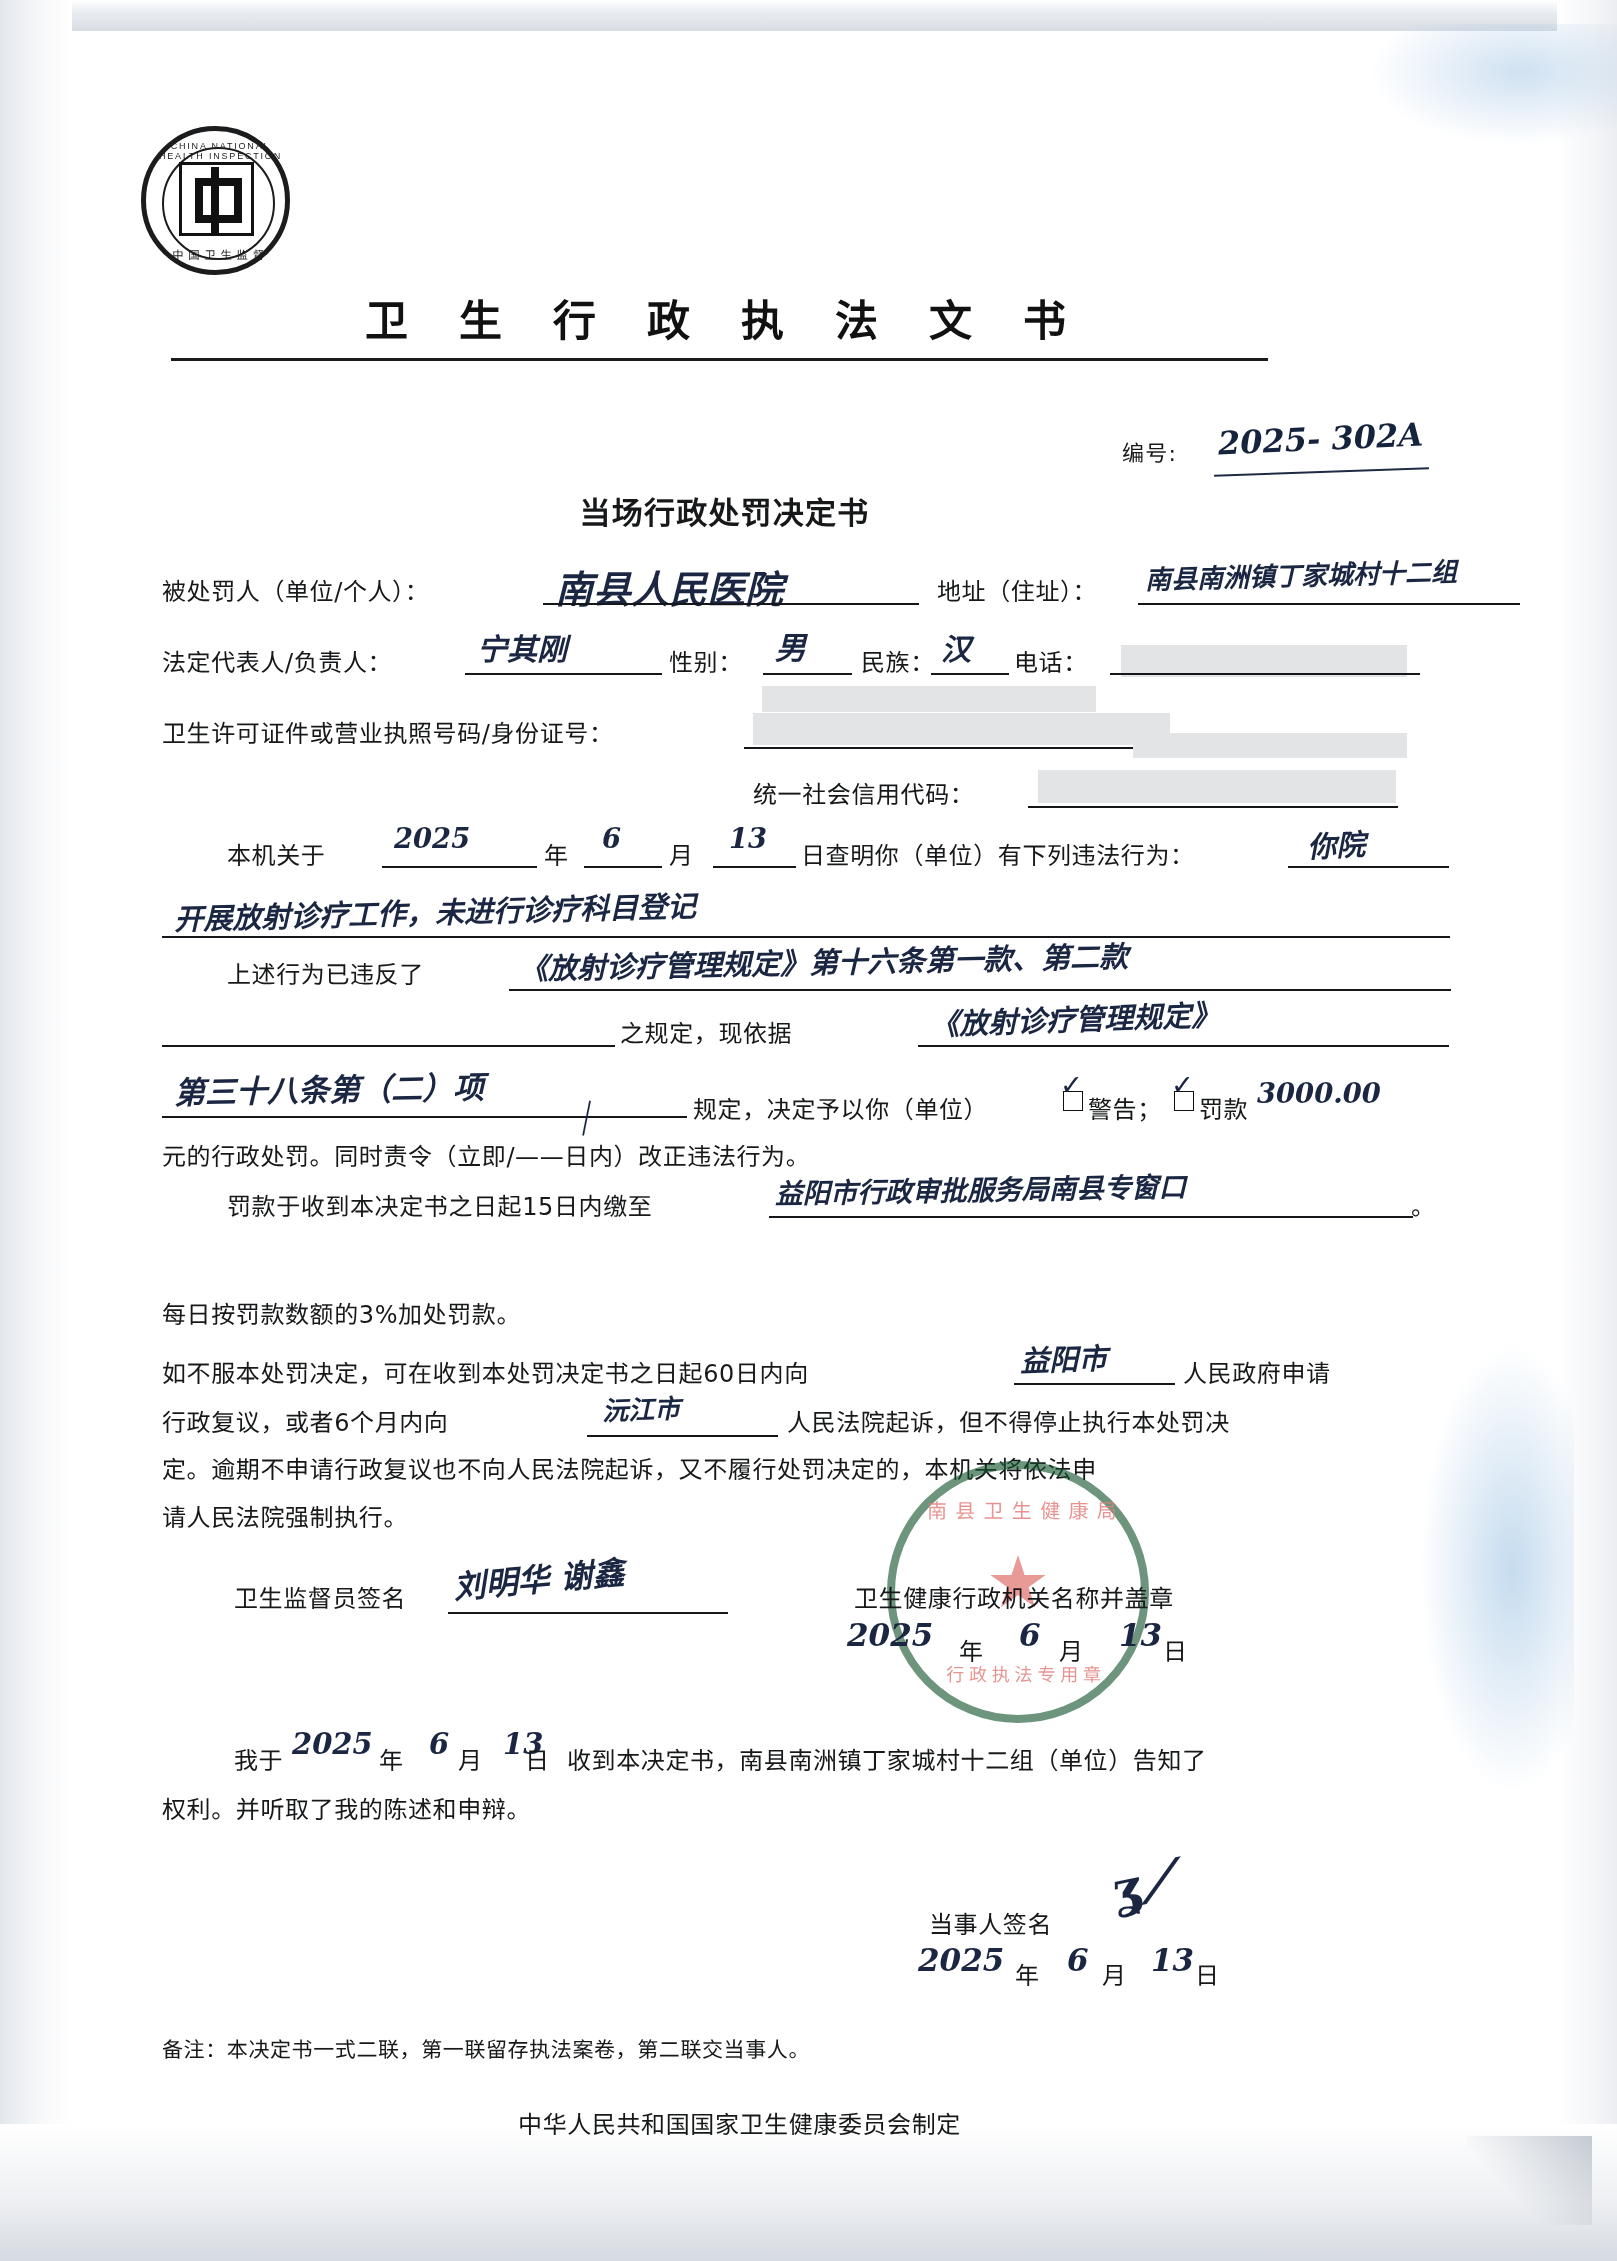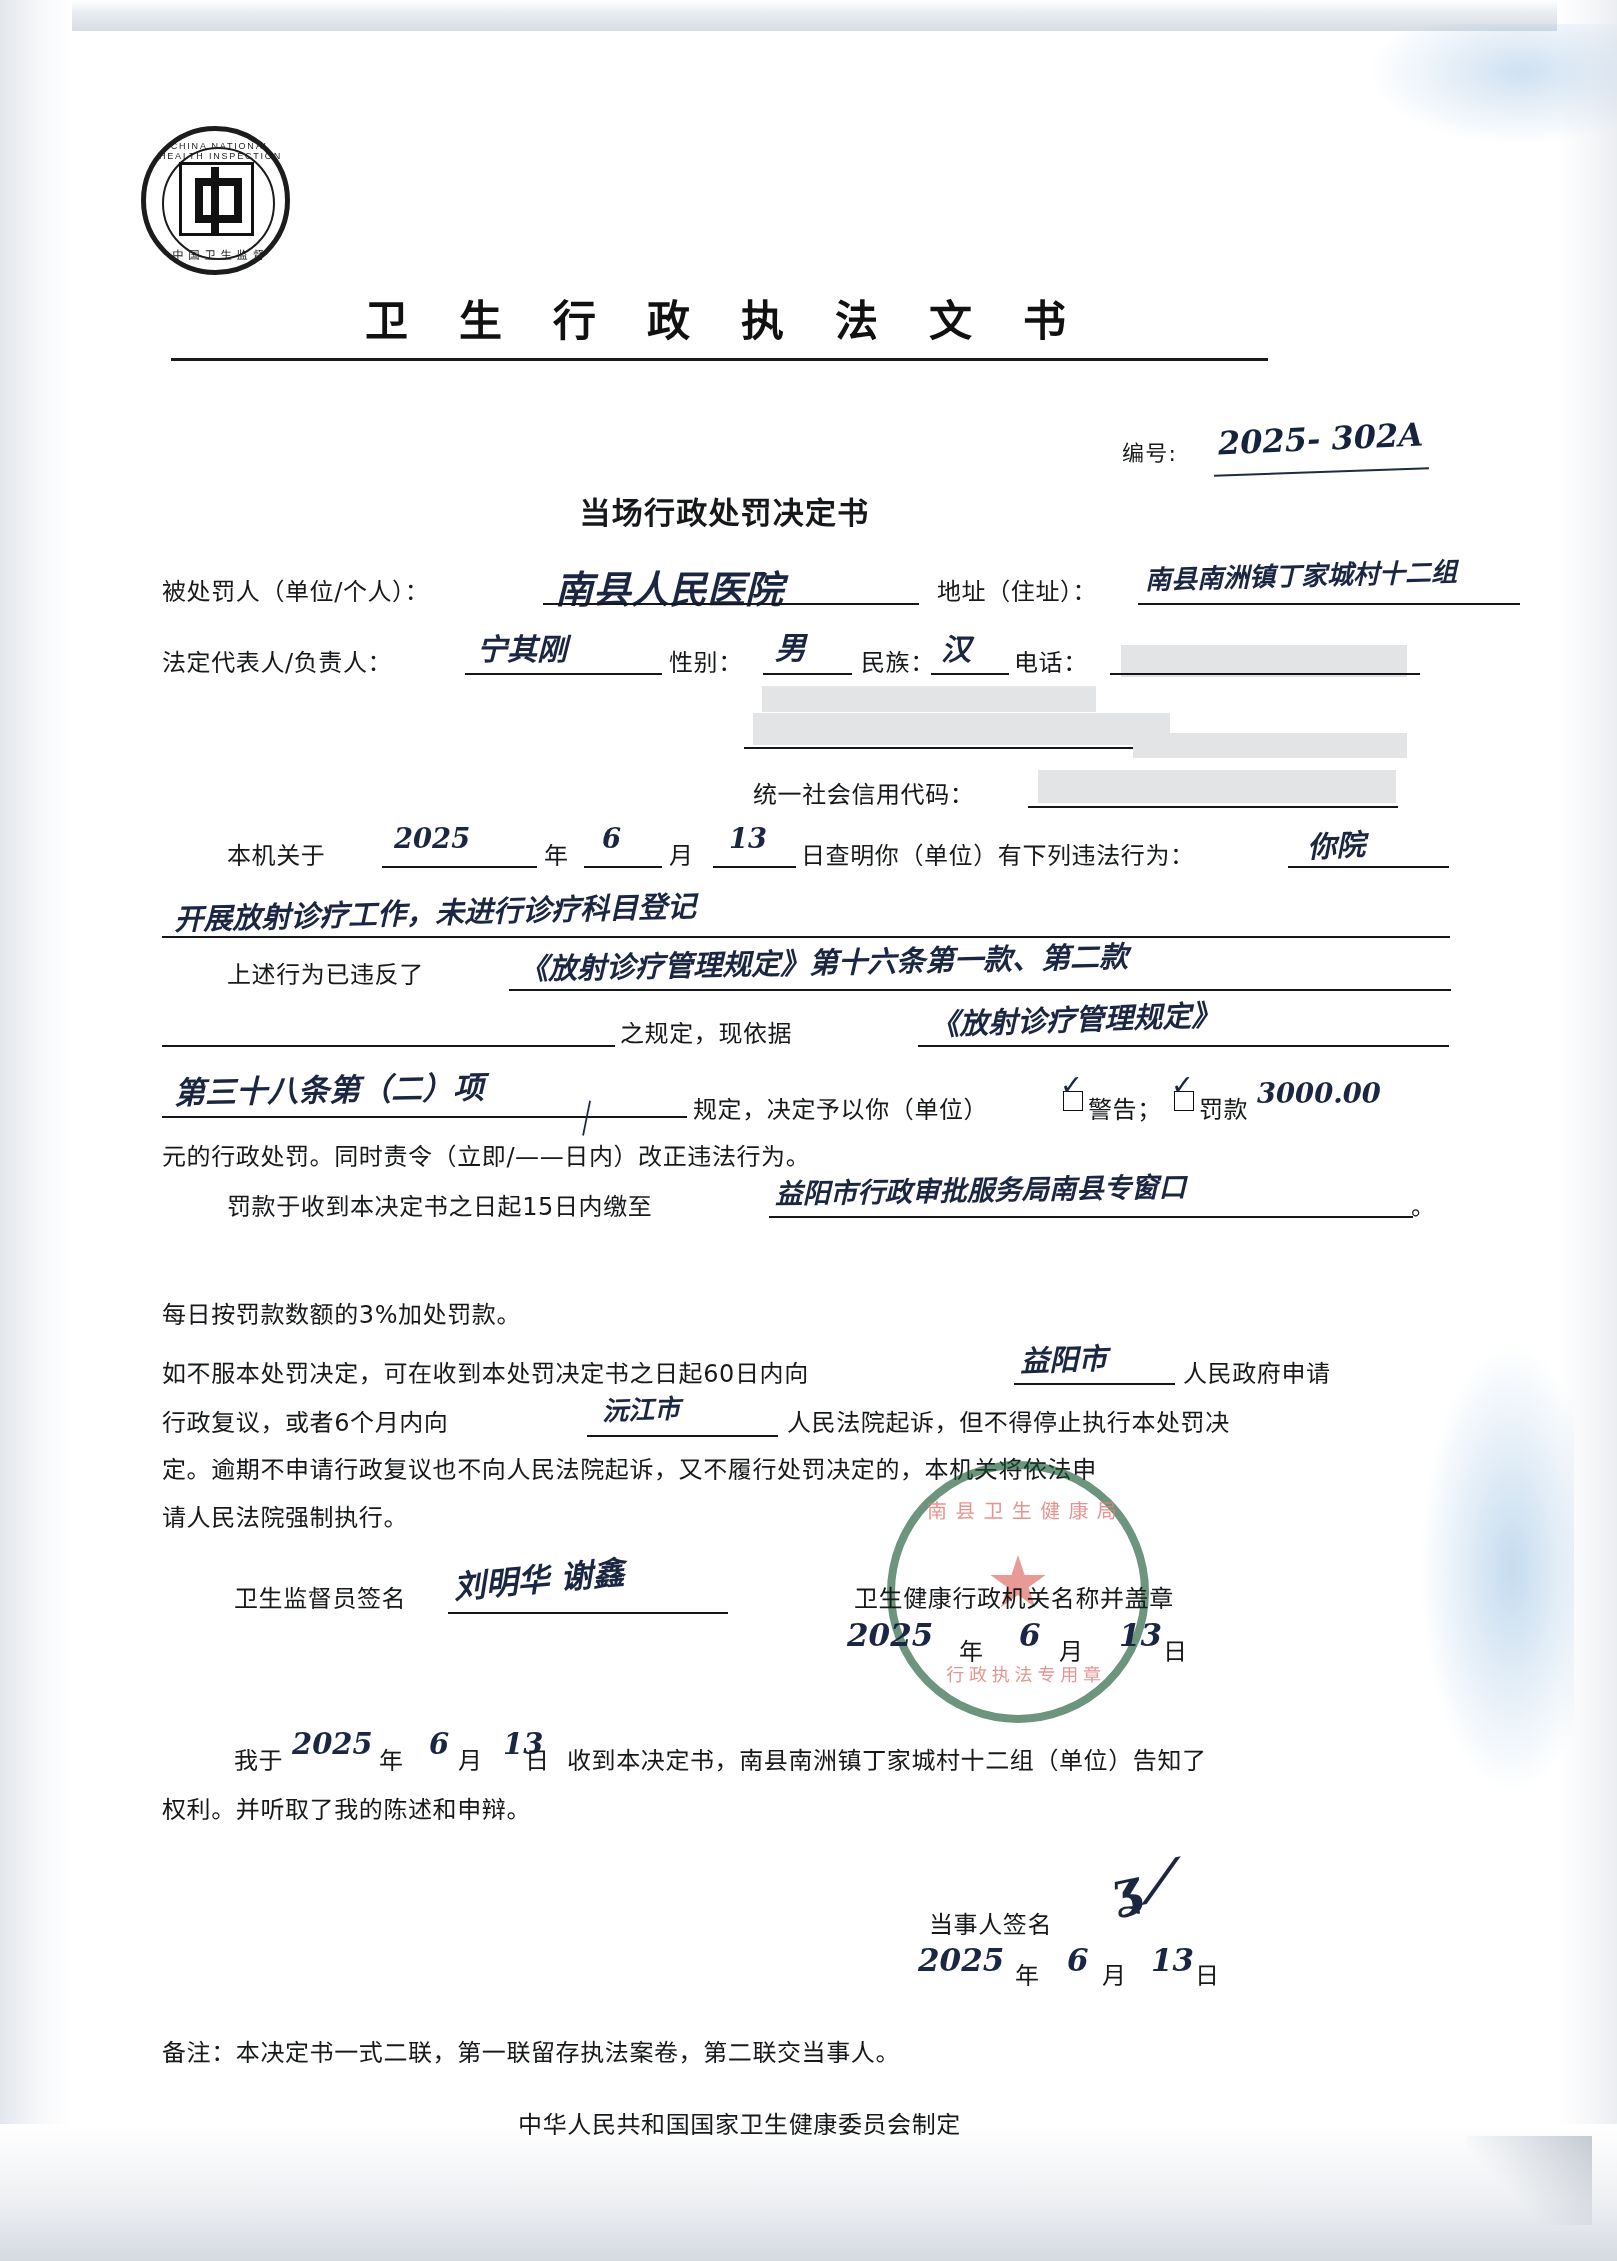--- a/index.html
+++ b/index.html
@@ -252,21 +252,21 @@
     text-align: center;
     font-size: 18px;
     letter-spacing: 4.8px;
     color: #d2352f;
     opacity: .85;
     font-family: "Liberation Serif", serif;
   }
 
   .footnote {
     position: absolute;
-    font-size: 24px;
+    font-size: 21px;
     letter-spacing: 0.6px;
   }
   .maker {
     position: absolute;
     left: 179px; top: 2105px;
     width: 1121px;
     text-align: center;
     font-size: 24px;
     letter-spacing: 0.6px;
   }
@@ -326,20 +326,21 @@
 
   <div class="line" style="left:861px; top:643px;">民族：</div>
   <div class="hw" style="left:941px; top:625px; font-size:30px;">汉</div>
   <div class="rule" style="left:931px; top:673px; width:78px;"></div>
 
   <div class="line" style="left:1014px; top:643px;">电话：</div>
   <div class="redact" style="left:1121px; top:645px; width:286px; height:32px;"></div>
   <div class="rule" style="left:1110px; top:673px; width:310px;"></div>
   <div class="redact" style="left:762px; top:686px; width:334px; height:26px;"></div>
 
+  <div class="line" style="left:162px; top:714px;">卫生许可证件或营业执照号码/身份证号：</div>
   <div class="redact" style="left:753px; top:713px; width:417px; height:32px;"></div>
   <div class="rule" style="left:744px; top:747px; width:649px;"></div>
   <div class="redact" style="left:1133px; top:733px; width:274px; height:25px;"></div>
 
   <div class="line" style="left:753px; top:775px;">统一社会信用代码：</div>
   <div class="redact" style="left:1038px; top:770px; width:358px; height:33px;"></div>
   <div class="rule" style="left:1028px; top:806px; width:370px;"></div>
 
   <div class="line" style="left:227px; top:836px;">本机关于</div>
   <div class="hw" style="left:394px; top:822px; font-size:27.4px;">2025</div>

